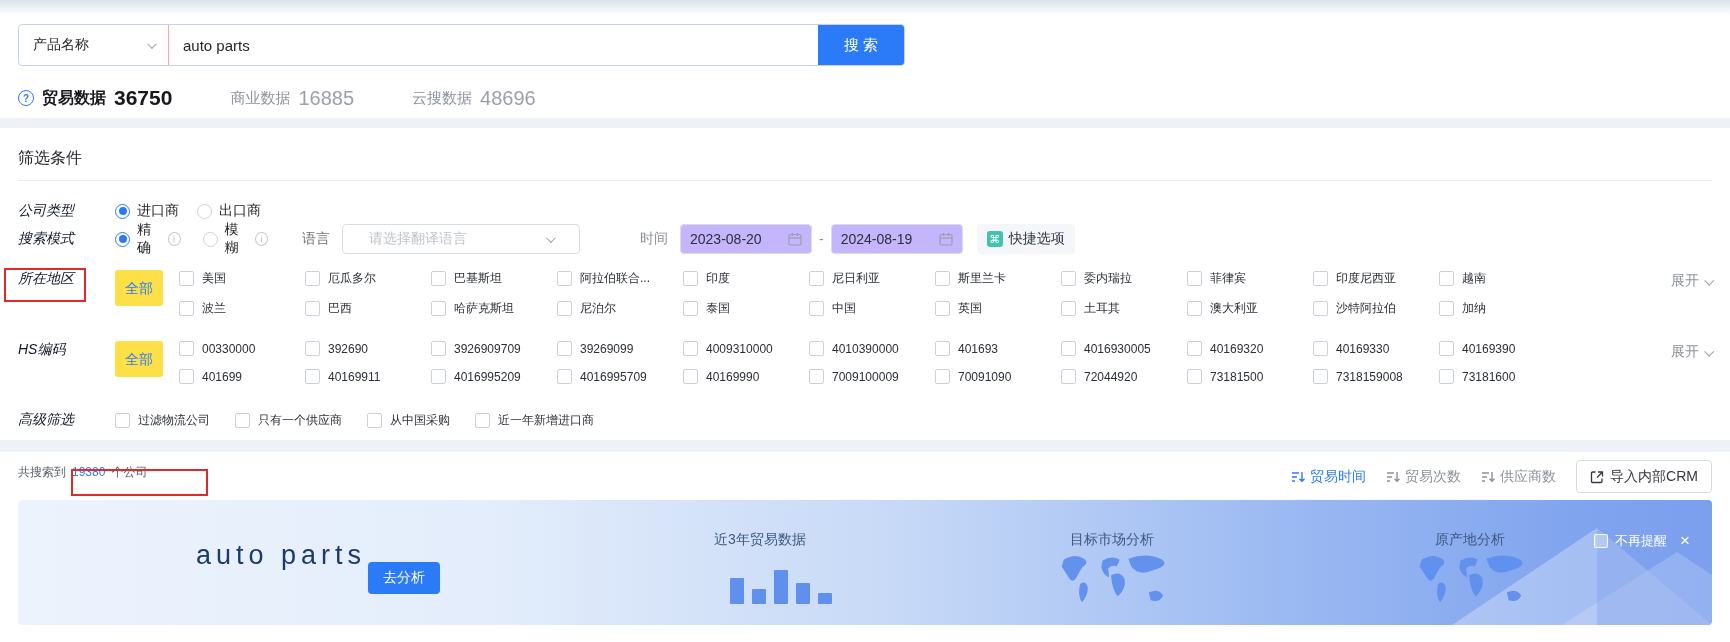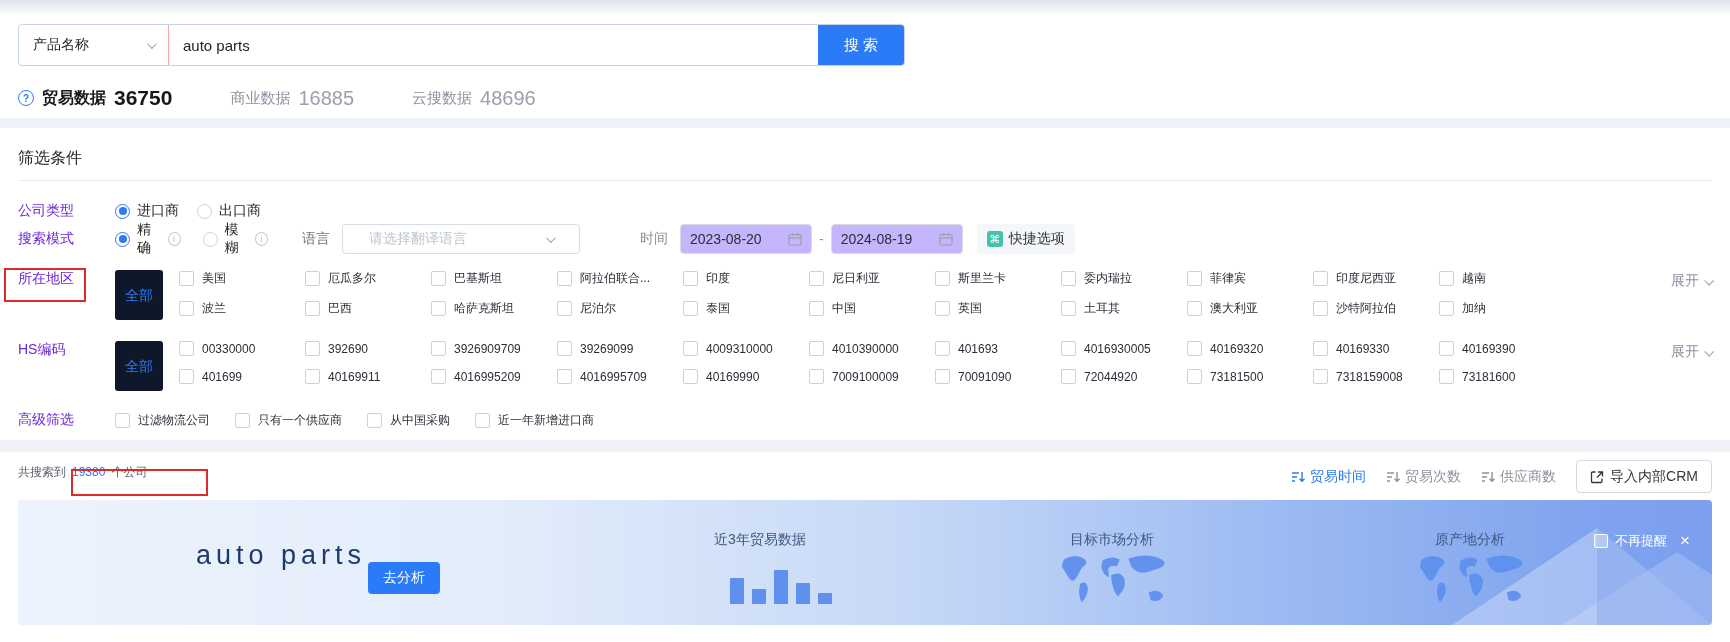--- a/index.html
+++ b/index.html
@@ -28,21 +28,21 @@
 
   .gap-band { position:absolute; left:0; right:0; background:#eef1f5; }
   #gap1 { top:118px; height:10px; }
   #gap2 { top:440px; height:12px; }
 
   
   .filters { position:absolute; top:128px; left:0; right:0; height:312px; background:#fff; }
   .f-title { position:absolute; top:20px; left:18px; font-size:16px; color:#24272e; }
   .f-divider { position:absolute; top:52px; left:18px; right:18px; height:1px; background:#ececf0; }
   .frow { position:absolute; left:18px; right:18px; display:flex; align-items:center; }
-  .frow-label { width:97px; flex:none; color:#6d28d9; font-size:14px; }
+  .frow-label { width:97px; flex:none; color:#0f172a; font-size:14px;font-style:italic; }
   #row-company { top:72px; height:22px; }
   #row-mode { top:96px; height:30px; }
   #row-region { top:142px; align-items:flex-start; }
   #row-hs { top:213px; align-items:flex-start; }
   #row-adv { top:282px; height:20px; }
 
   .radio-opt { display:flex; align-items:center; cursor:pointer; }
   .radio { width:15px; height:15px; border-radius:50%; border:1px solid #cdd1d9; background:#fff; margin-right:7px; position:relative; flex:none; }
   .radio.on { border-color:#2b7bf8; }
   .radio.on::after { content:''; position:absolute; inset:2.5px; border-radius:50%; background:#2b7bf8; }
@@ -51,21 +51,21 @@
   .opts-mode { display:flex; width:175px; flex:none; }
   .opts-mode .radio-opt { margin-right:22px; }
   .lang-label { color:#737373; margin:0 12px 0 12px; }
   .lang-select { width:238px; height:30px; border:1px solid #d8dce3; border-radius:4px; display:flex; align-items:center; justify-content:space-between; padding:0 26px; color:#bfc4cd; cursor:pointer; background:#fff; }
   .time-label { color:#8c919c; margin:0 12px 0 60px; }
   .date-box { width:132px; height:30px; border:1px solid #d8dce3; border-radius:4px; display:flex; align-items:center; justify-content:space-between; padding:0 9px; color:#2a2f38; cursor:pointer; background:#c4b5fd; }
   .date-sep { margin:0 7px; color:#8c919c; }
   .quick-btn { margin-left:14px; height:30px; background:#f4f6f9; border:none; border-radius:4px; padding:0 10px; display:flex; align-items:center; gap:6px; font-size:14px; color:#2f3542; cursor:pointer; font-family:inherit; }
   .cmd-ic { width:16px; height:16px; background:#45c2ad; border-radius:3px; color:#fff; font-size:11px; display:inline-flex; align-items:center; justify-content:center; }
 
-  .all-pill { flex:none; background:#0f172a; color:#2b7bf8; padding:17px 10px; border-radius:3px; font-size:14px; margin-right:16px; cursor:pointer; line-height:16px; }
+  .all-pill { flex:none; background:#fde047; color:#2b7bf8; padding:10px 10px; border-radius:3px; font-size:14px; margin-right:16px; cursor:pointer; line-height:16px; }
   .cblines { flex:1; }
   .cbline { display:flex; margin-bottom:13px; }
   .cbline:last-child { margin-bottom:0; }
   .cb { display:flex; align-items:center; width:126px; cursor:pointer; }
   .cbline.loose .cb { width:auto; margin-right:25px; }
   .cbx { width:15px; height:15px; border:1px solid #ccd0d8; border-radius:2px; background:#fff; margin-right:8px; flex:none; }
   .cbt { font-size:12px; color:#2b2f38; white-space:nowrap; }
   .expand-link { position:absolute; right:0; top:2px; color:#8c919c; font-size:14px; cursor:pointer; display:flex; align-items:center; gap:6px; }
   .expand-link .chev { transform:rotate(45deg) translateY(-1px); }
 

